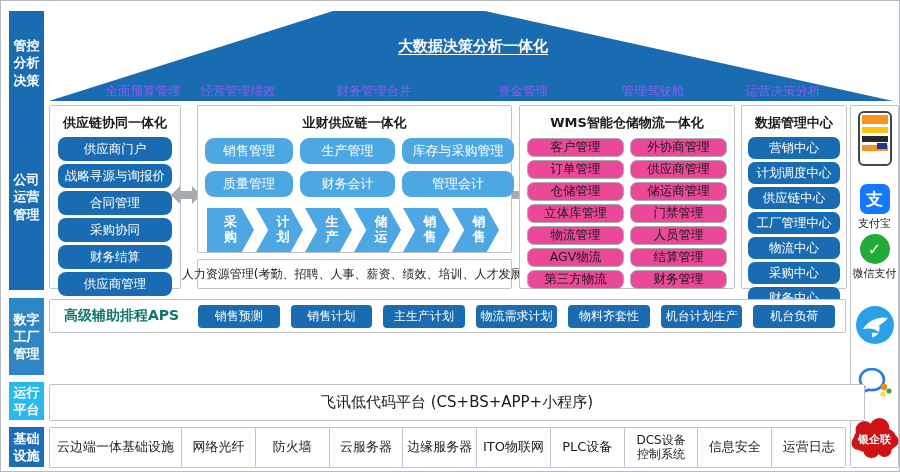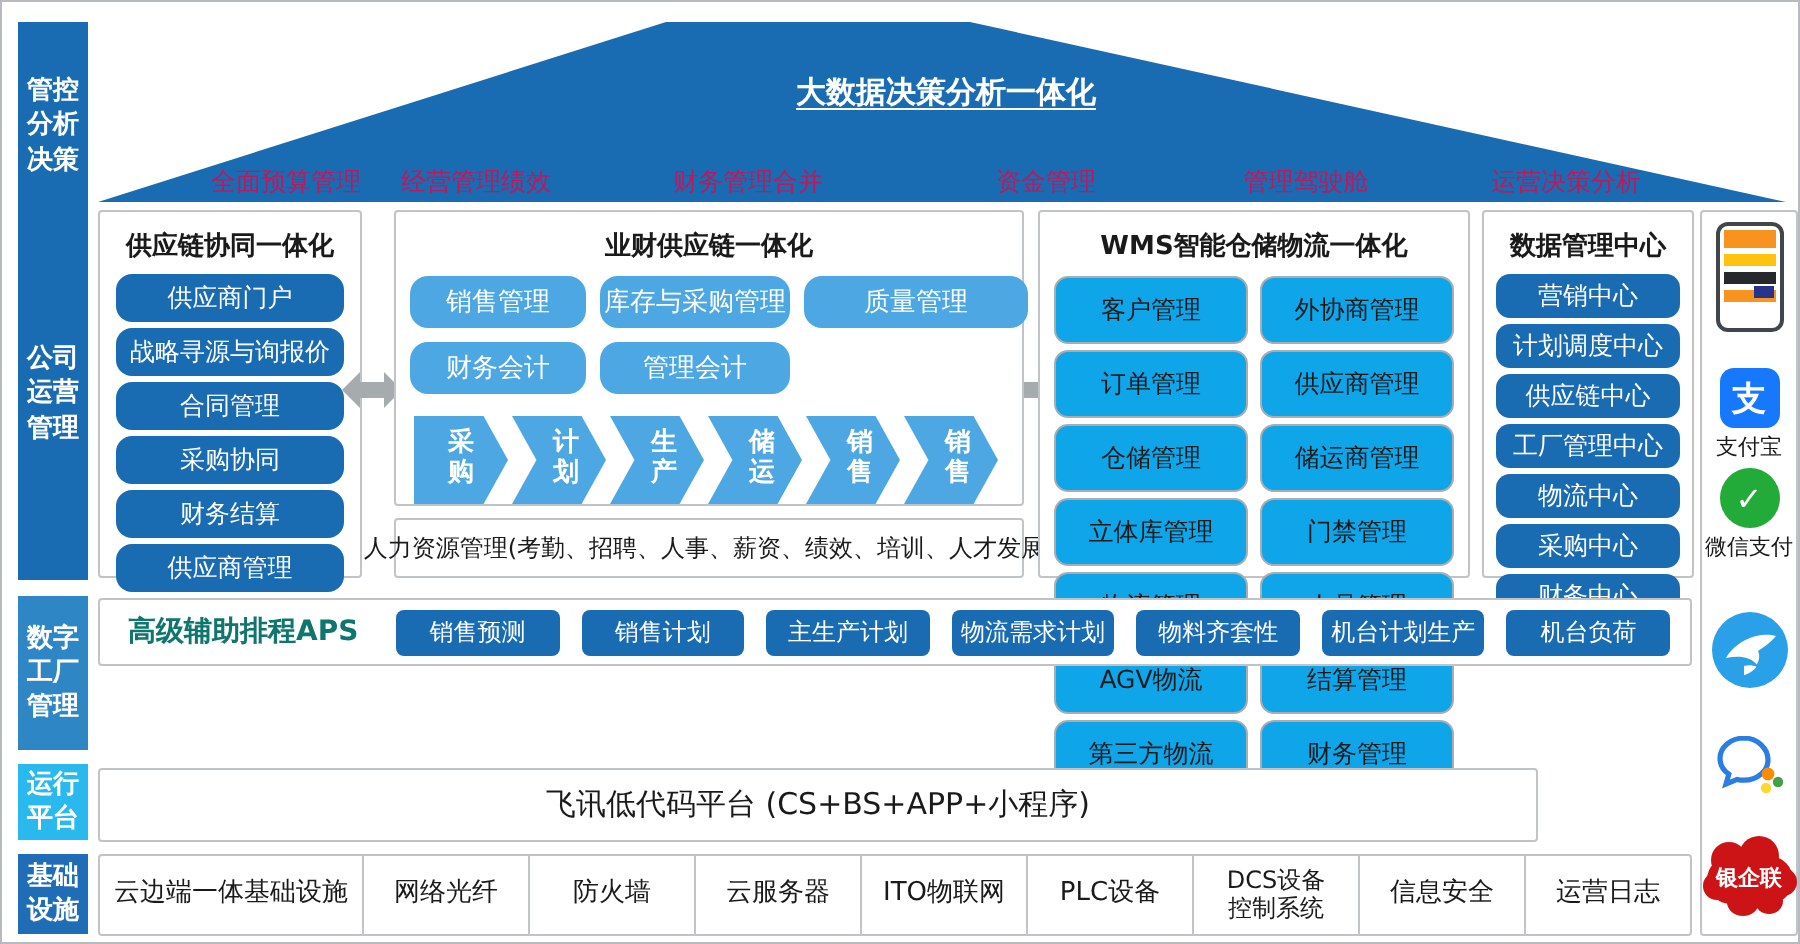--- a/index.html
+++ b/index.html
@@ -18,29 +18,29 @@
   #sb1{top:10px;height:104px}
   #sb2{top:103px;height:186px}
   #sb3{top:297px;height:77px;background:var(--mid_blue)}
   #sb4{top:381px;height:38px;background:var(--cyan)}
   #sb5{top:426px;height:40px;background:#1f6db6}
 
   
   .roof-svg{position:absolute;left:0;top:0;}
   .roof-title{position:absolute;left:472px;top:36px;transform:translateX(-50%);color:#fff;
       font-weight:bold;font-size:15px;text-decoration:underline;text-underline-offset:3px;white-space:nowrap;}
-  .roof-label{position:absolute;top:82px;transform:translateX(-50%);color:#be185d;font-size:12.5px;white-space:nowrap;}
+  .roof-label{position:absolute;top:82px;transform:translateX(-50%);color:#8b5cf6;font-size:12.5px;white-space:nowrap;}
 
   .box{position:absolute;background:#fff;border:1px solid var(--border);border-radius:2px;}
   .col-title{font-weight:bold;font-size:13px;color:#1a1a1a;text-align:center;margin-top:8px;white-space:nowrap;}
 
   .btn{display:flex;align-items:center;justify-content:center;white-space:nowrap;}
   .btn-dark{background:var(--dark_blue);color:#fff;font-size:12.5px;height:24px;border-radius:8px;}
   .btn-light{background:var(--light_blue);color:#fff;font-size:13px;height:26px;border-radius:9px;}
-  .btn-white{background:#0ea5e9;border:1px solid #a9adb2;color:#1a1a1a;font-size:12.5px;height:34px;border-radius:7px;}
+  .btn-white{background:#ec4899;border:1px solid #a9adb2;color:#1a1a1a;font-size:12.5px;height:19px;border-radius:7px;}
 
   
   #col1{left:48px;top:104px;width:132px;height:184px;}
   #col1 .btns{display:flex;flex-direction:column;gap:3px;padding:5px 8px 0 8px;}
 
   
   #col2{left:196px;top:104px;width:315px;height:148px;}
   #col2 .grid{display:grid;grid-template-columns:88px 95px 112px;gap:7px;padding:6px 7px 0 7px;}
   .chevrons{display:flex;gap:2px;padding:11px 0 0 9px;}
   .chev{width:47px;height:44px;background:var(--light_blue);color:#fff;font-weight:bold;font-size:13px;
@@ -91,21 +91,21 @@
       font-size:11px;font-weight:bold;white-space:nowrap;}
 
   
   .factory-row{display:flex;align-items:center;}
   #aps{left:48px;top:298px;width:797px;height:34px;}
   #mes{left:48px;top:337px;width:797px;height:35px;}
   .row-label{flex:0 0 148px;padding-left:14px;font-weight:bold;font-size:14px;color:#0f766e;white-space:nowrap;}
   .row-btns{flex:1;display:flex;gap:11px;padding-right:10px;}
   .row-btns .btn-dark{flex:1;height:23px;border-radius:4px;font-size:12px;}
 
-  #platform{left:48px;top:383px;width:720px;height:37px;display:flex;align-items:center;justify-content:center;
+  #platform{left:48px;top:383px;width:816px;height:37px;display:flex;align-items:center;justify-content:center;
       font-size:15px;color:#1a1a1a;}
 
   #infra{left:48px;top:426px;width:797px;height:41px;display:flex;align-items:stretch;}
   .infra-cell{flex:1;display:flex;align-items:center;justify-content:center;font-size:13px;color:#1a1a1a;
       border-left:1px solid var(--border);white-space:pre-line;text-align:center;line-height:1.15;}
   .infra-cell:first-child{border-left:none;flex:0 0 131px;}
   .infra-cell.small{font-size:12px;}
 </style>
 </head>
 <body>
@@ -153,20 +153,21 @@
     <path d="M0,9 L9,0 L9,5 L21,5 L21,0 L30,9 L21,18 L21,13 L9,13 L9,18 Z" fill="#a6abae"></path>
   </svg>
   <svg class="arrow" style="left:498px;top:185px" width="30" height="18">
     <path d="M0,9 L9,0 L9,5 L21,5 L21,0 L30,9 L21,18 L21,13 L9,13 L9,18 Z" fill="#a6abae"></path>
   </svg>
 
   <div class="box" id="col2">
     <div class="col-title">业财供应链一体化</div>
     <div class="grid">
       <div class="btn btn-light">销售管理</div>
+      <div class="btn btn-light">生产管理</div>
       <div class="btn btn-light">库存与采购管理</div>
       <div class="btn btn-light">质量管理</div>
       <div class="btn btn-light">财务会计</div>
       <div class="btn btn-light">管理会计</div>
     </div>
     <div class="chevrons">
       <div class="chev first">采
 购</div>
       <div class="chev">计
 划</div>
@@ -267,20 +268,21 @@
   </div>
 
 
   <div class="box" id="platform">飞讯低代码平台 (CS+BS+APP+小程序)</div>
 
   <div class="box" id="infra">
     <div class="infra-cell">云边端一体基础设施</div>
     <div class="infra-cell">网络光纤</div>
     <div class="infra-cell">防火墙</div>
     <div class="infra-cell">云服务器</div>
+    <div class="infra-cell">边缘服务器</div>
     <div class="infra-cell">ITO物联网</div>
     <div class="infra-cell">PLC设备</div>
     <div class="infra-cell small">DCS设备
 控制系统</div>
     <div class="infra-cell">信息安全</div>
     <div class="infra-cell">运营日志</div>
   </div>
 
 </div>
 

